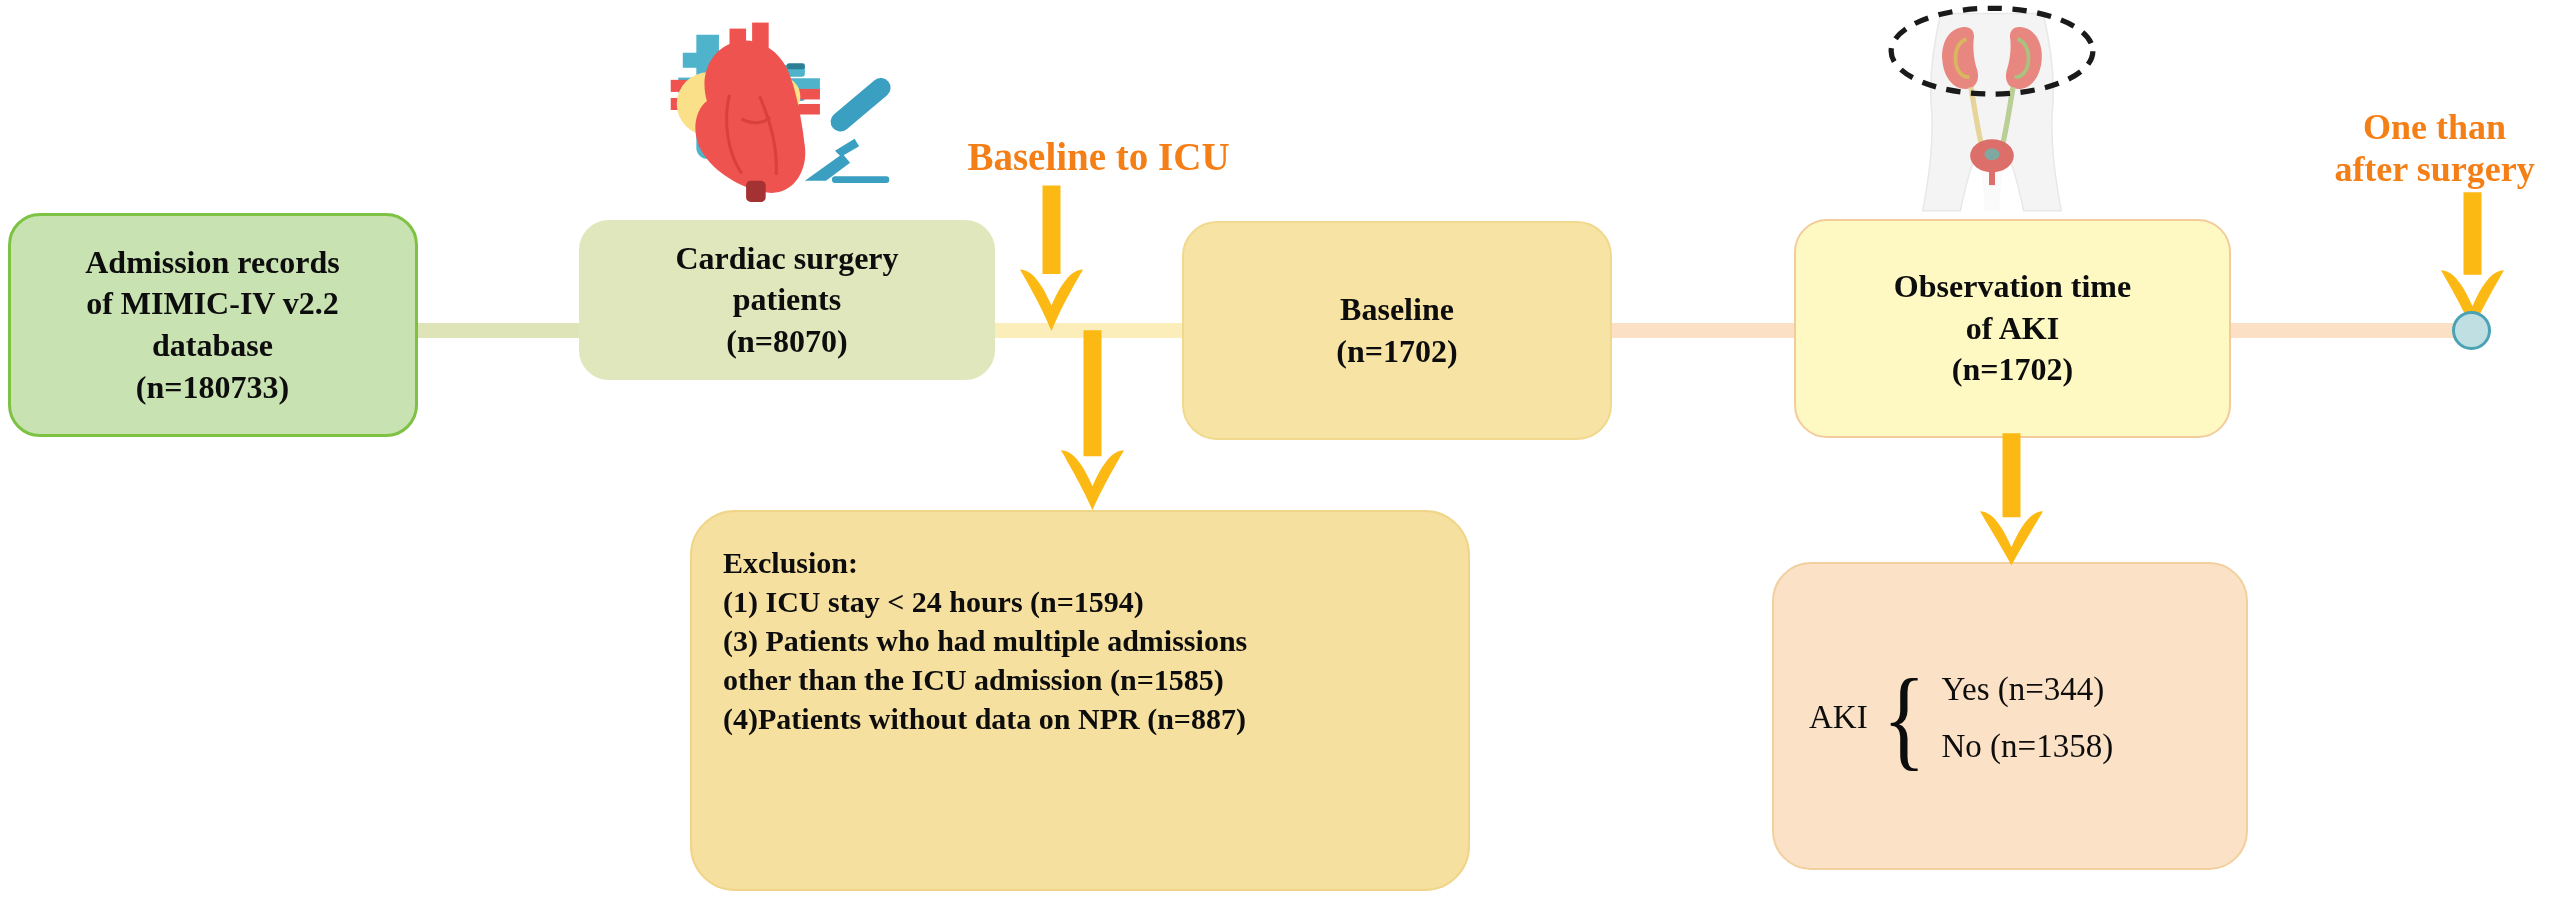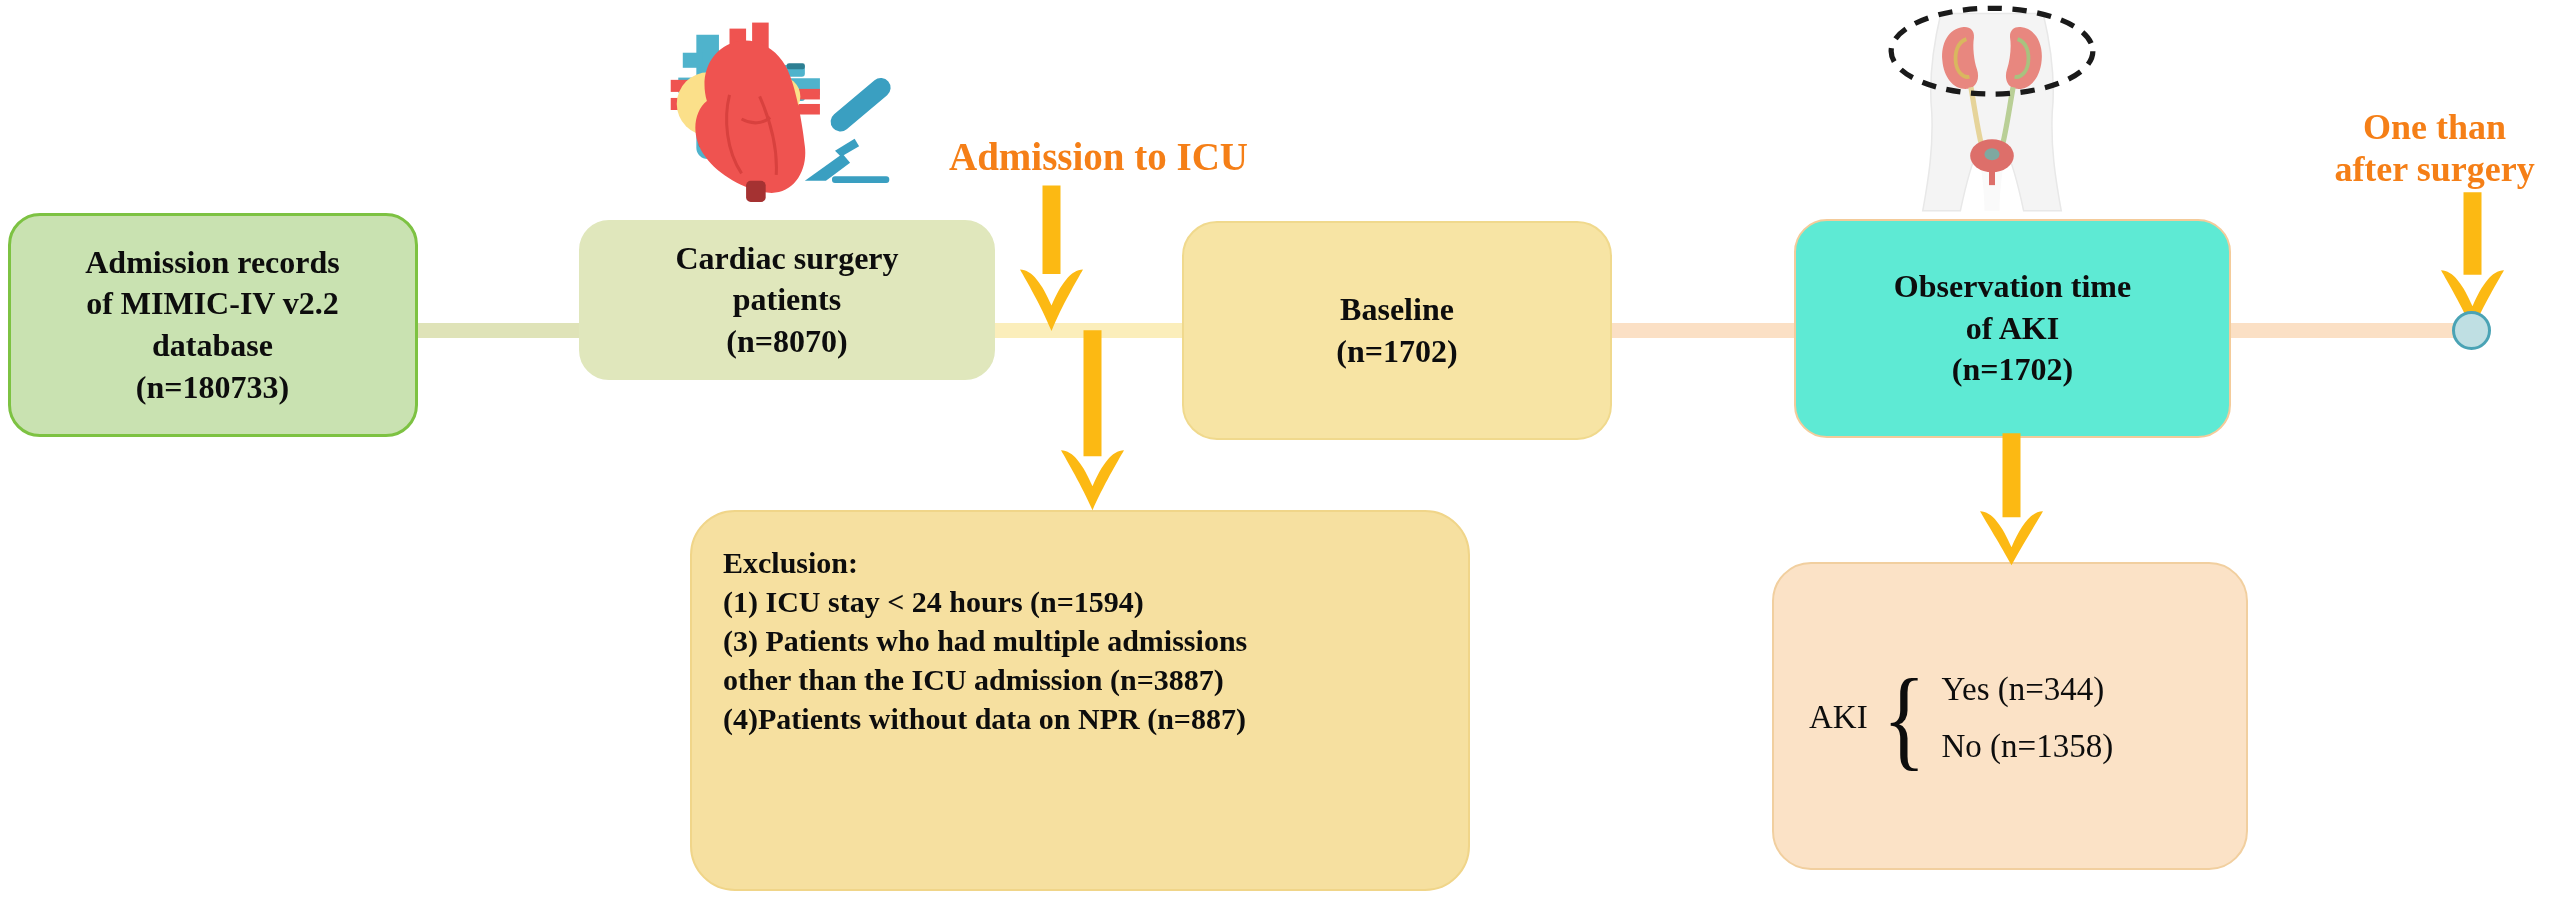--- a/index.html
+++ b/index.html
@@ -49,21 +49,21 @@
     background: #f7e4a4;
     border: 2.3px solid #f0d98d;
     border-radius: 35px;
   }
   .node.yellow2 {
     background: #f6e0a0;
     border: 2.3px solid #f0d589;
     border-radius: 45px;
   }
   .node.peach {
-    background: #5eead4;
+    background: #fef9c3;
     border: 2.3px solid #f4cb9a;
     border-radius: 33px;
     justify-content: flex-end;
   }
   .node.peach2 {
     background: #fbe2c6;
     border: 2.3px solid #f1cf9f;
     border-radius: 39px;
   }
 
@@ -257,21 +257,21 @@
   </div>
 
   <div class="arrow" style="left:2435px; top:192px; width:75px; height:140px;">
     <svg width="75" height="140" viewBox="0 0 100 186">
       <path d="M38 0 h24 v110 h-24 Z" fill="#fcb913"></path>
       <path d="M8 104 C24 104 38 124 50 152 C62 124 76 104 92 104
                C84 118 64 152 50 184 C36 152 16 118 8 104 Z" fill="#fcb913"></path>
     </svg>
   </div>
 
-  <div class="annot" style="left:865px; top:134px; width:467px; font-size:39px;">Admission to ICU</div>
+  <div class="annot" style="left:865px; top:134px; width:467px; font-size:39px;">Baseline to ICU</div>
 
   <div class="annot" style="left:2299px; top:106px; width:271px; font-size:36px;">One than
 after surgery</div>
 
   <div class="node green" style="left:7.5px; top:213px; width:410px; height:224px; font-size:32px;">
     <span class="txt">
       <span class="line">Admission records</span>
       <span class="line">of MIMIC-IV v2.2</span>
       <span class="line">database</span>
       <span class="line">(n=180733)</span>
@@ -299,21 +299,21 @@
       <span class="line">of AKI</span>
       <span class="line">(n=1702)</span>
     </span>
   </div>
 
   <div class="node yellow2" style="left:690px; top:510px; width:780px; height:381px;"></div>
   <div class="exclusion-body" style="left:690px; top:510px; width:780px; height:381px; z-index:7;">
     <span class="line">Exclusion:</span>
     <span class="line">(1) ICU stay &lt; 24 hours (n=1594)</span>
     <span class="line">(3) Patients who had multiple admissions</span>
-    <span class="line">other than the ICU admission  (n=3887)</span>
+    <span class="line">other than the ICU admission  (n=1585)</span>
     <span class="line">(4)Patients without data on NPR (n=887)</span>
   </div>
 
   <div class="node peach2" style="left:1772px; top:562px; width:476px; height:308px;"></div>
   <div class="aki-inner" style="left:1809px; top:671px;">
     <span class="aki-label">AKI</span>
     <span class="aki-brace">{</span>
     <span class="aki-rows">
       <span class="row">Yes (n=344)</span>
       <span class="row">No  (n=1358)</span>

